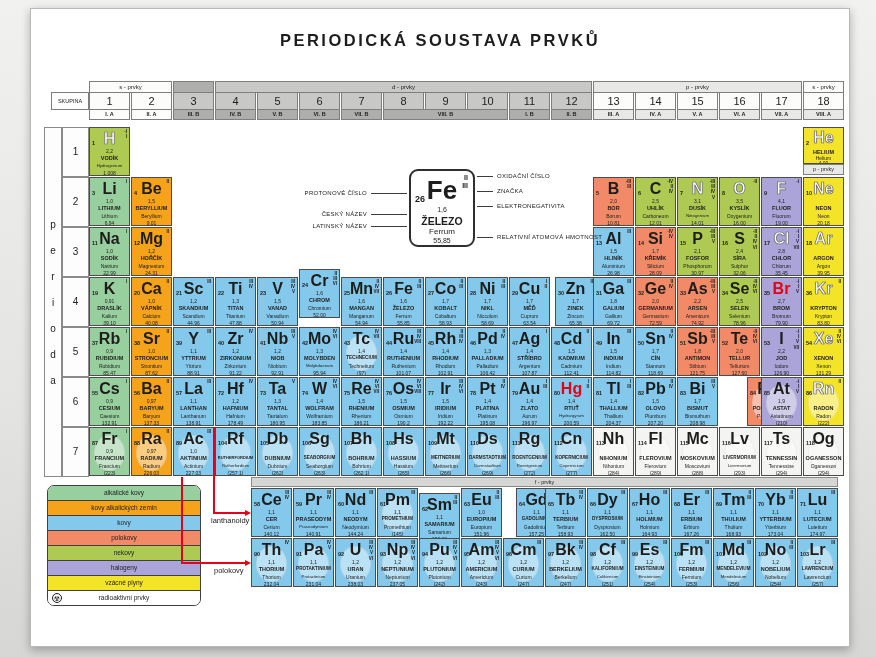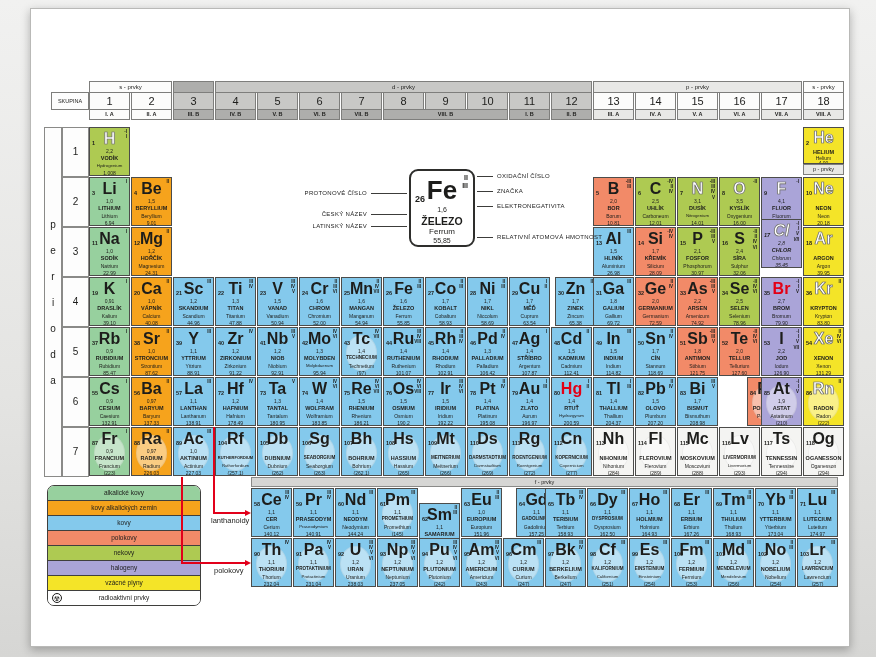--- a/index.html
+++ b/index.html
@@ -90,20 +90,21 @@
   .rline{position:absolute;background:#e2001a;}
   .rarrow{position:absolute;width:0;height:0;border-top:3px solid transparent;border-bottom:3px solid transparent;border-left:6px solid #e2001a;}
   .rlabel{position:absolute;font-size:7.5px;color:#1d1d1b;}
 </style>
 </head>
 <body>
 
 <div class="page">
   <div class="poster">
 
+    <div class="title">PERIODICKÁ SOUSTAVA PRVKŮ</div>
 
     <div class="skupina">SKUPINA</div>
     <div id="header-layer">
         <div class="hspan tone-white" style="left: 58px; width: 83px;">s - prvky</div>
         <div class="hspan tone-dark" style="left: 142px; width: 41px;"></div>
         <div class="hspan tone-gray" style="left: 184px; width: 377px;">d - prvky</div>
         <div class="hspan tone-light" style="left: 562px; width: 209px;">p - prvky</div>
         <div class="hspan tone-white" style="left: 772px; width: 41px;">s - prvky</div>
         <div class="hnum tone-white" style="left: 58px; width: 41px;">1</div>
         <div class="hroman tone-white" style="left: 58px; width: 41px;">I. A</div>
@@ -307,21 +308,21 @@
 II
 IV
 VI</div>
           <div class="num">16</div>
           <div class="sym st-s">S</div>
           <div class="en">2,4</div>
           <div class="cz">SÍRA</div>
           <div class="lat">Sulphur</div>
           <div class="mass">32,06</div>
         </div>
-        <div class="cell cat-halogen" style="left: 730px; top: 210px; font-style: italic;">
+        <div class="cell cat-halogen" style="left: 730px; top: 218px;">
           <div class="ox">-I
 I
 V
 VII</div>
           <div class="num">17</div>
           <div class="sym st-g">Cl</div>
           <div class="en">2,8</div>
           <div class="cz">CHLOR</div>
           <div class="lat">Chlorum</div>
           <div class="mass">35,45</div>
@@ -374,21 +375,21 @@
           <div class="ox">III
 IV
 V</div>
           <div class="num">23</div>
           <div class="sym st-s">V</div>
           <div class="en">1,5</div>
           <div class="cz">VANAD</div>
           <div class="lat">Vanadium</div>
           <div class="mass">50,94</div>
         </div>
-        <div class="cell cat-metal" style="left: 268px; top: 268px;">
+        <div class="cell cat-metal" style="left: 268px; top: 260px;">
           <div class="ox">II
 III
 VI</div>
           <div class="num">24</div>
           <div class="sym st-s">Cr</div>
           <div class="en">1,6</div>
           <div class="cz">CHROM</div>
           <div class="lat">Chromium</div>
           <div class="mass">52,00</div>
         </div>
@@ -1054,21 +1055,21 @@
         <div class="cell cat-metal" style="left: 346px; top: 479px;">
           <div class="rcirc"></div>
           <div class="ox">III</div>
           <div class="num">61</div>
           <div class="sym st-s">Pm</div>
           <div class="en">1,1</div>
           <div class="cz" style="font-size: 4.6px;">PROMETHIUM</div>
           <div class="lat">Promethium</div>
           <div class="mass">(145)</div>
         </div>
-        <div class="cell cat-metal" style="left: 388px; top: 494px;">
+        <div class="cell cat-metal" style="left: 388px; top: 484px;">
           <div class="ox">II
 III</div>
           <div class="num">62</div>
           <div class="sym st-s">Sm</div>
           <div class="en">1,1</div>
           <div class="cz">SAMARIUM</div>
           <div class="lat">Samarium</div>
           <div class="mass">150,36</div>
         </div>
         <div class="cell cat-metal" style="left: 430px; top: 479px;">

